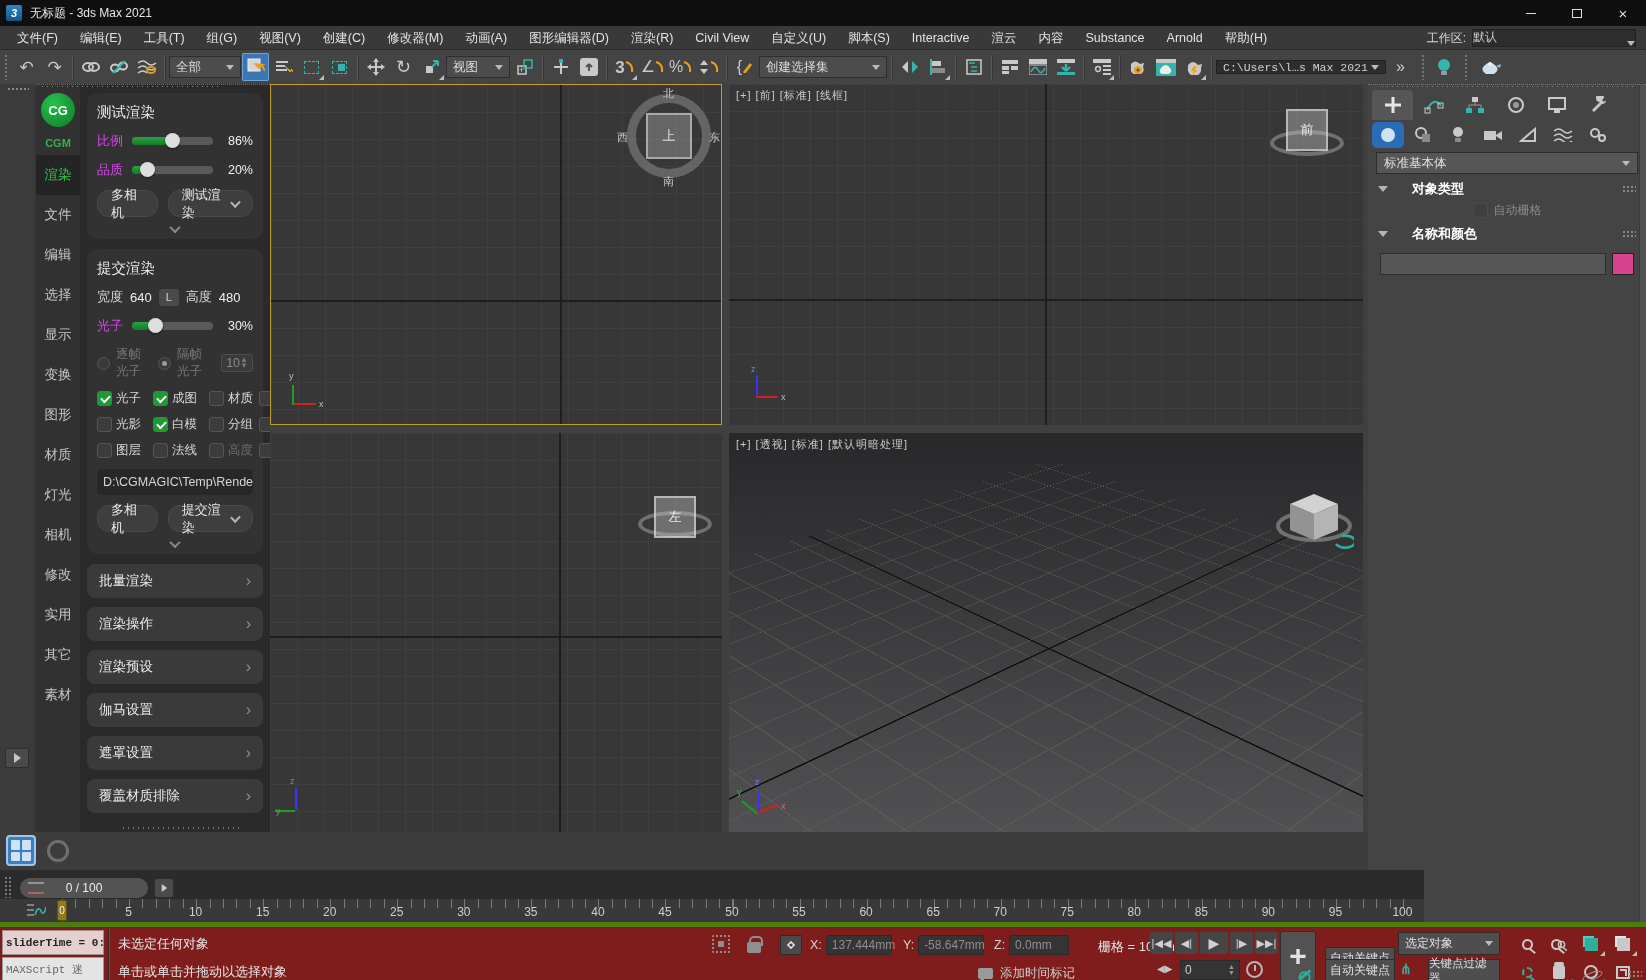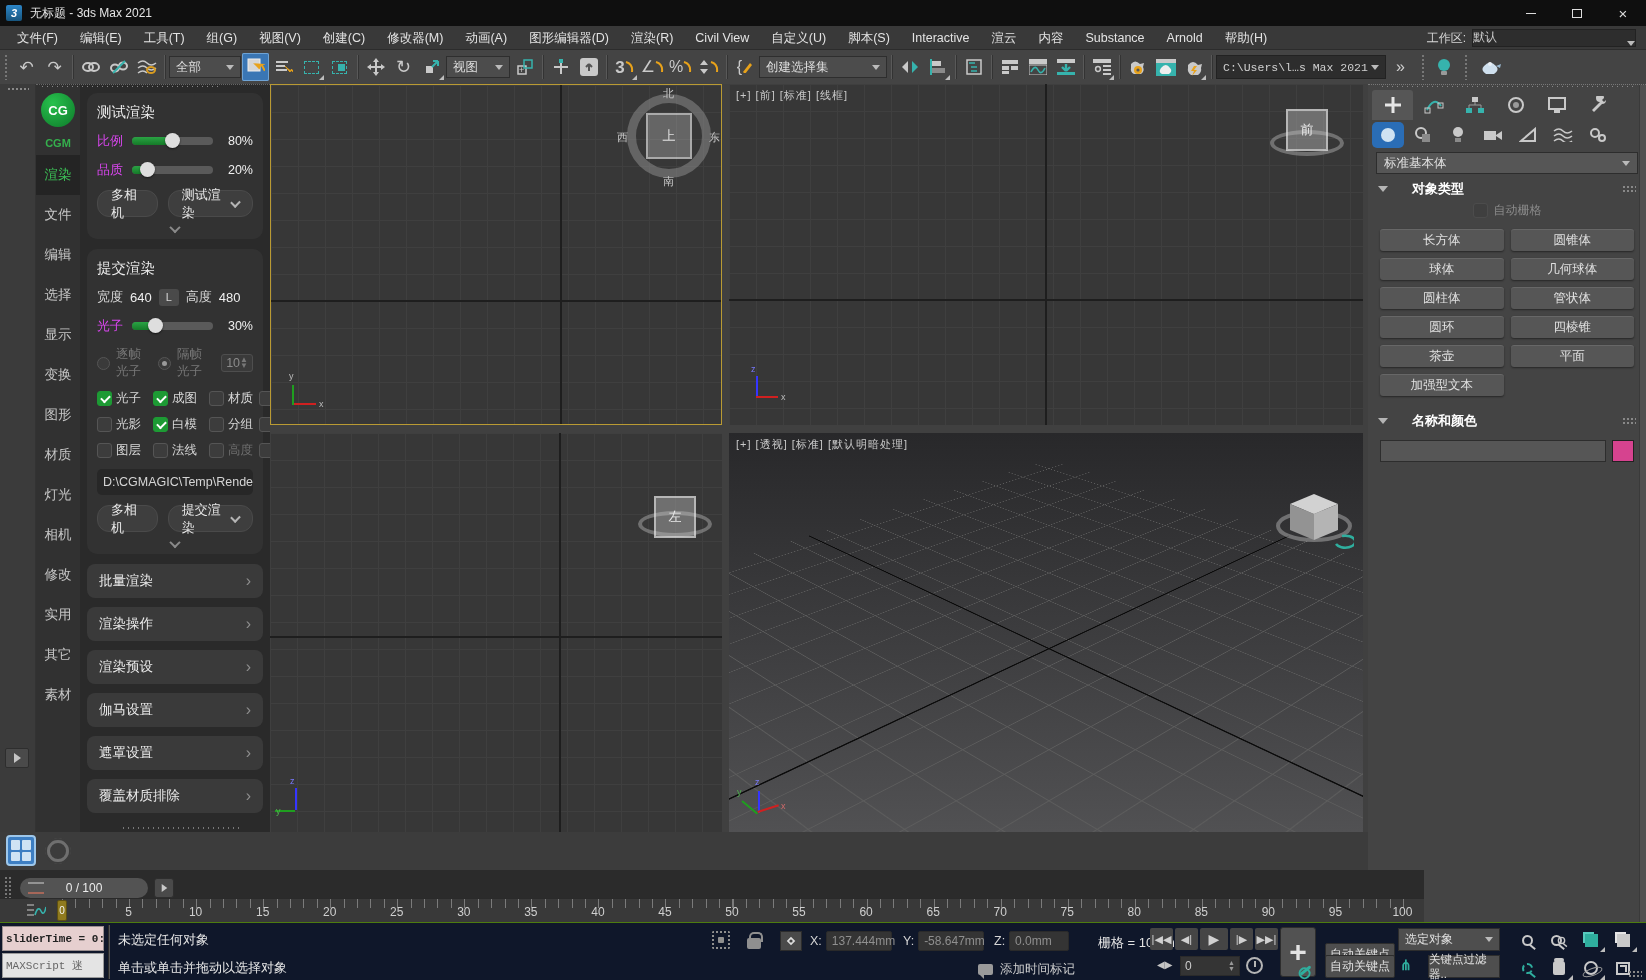--- a/index.html
+++ b/index.html
@@ -25,21 +25,21 @@
   .tsep{width:1px;height:24px;background:#595959;box-shadow:1px 0 0 #333;margin:0 3px}
   .tdrop{height:22px;background:#4c4c4c;border:1px solid #2e2e2e;display:flex;align-items:center;padding:0 6px;gap:8px;color:#ddd;font-size:12.5px;white-space:nowrap}
   .caret{width:0;height:0;border-left:4px solid transparent;border-right:4px solid transparent;border-top:5px solid #bbb;margin-left:auto}
   .grip{width:5px;height:26px;background-image:radial-gradient(#777 1px,transparent 1.2px);background-size:4px 4px;margin-right:3px}
   .dash-sq{width:15px;height:13px;border:1.5px dashed #36b3ad}
   .dash-sq.fill::after{content:"";display:block;width:7px;height:7px;background:#36b3ad;margin:2px 0 0 5px}
   .teal{color:#36b3ad}
   .ticon{font-size:14px;line-height:1}
   .tbtn svg{display:block}
   .flyout::after{content:"";position:absolute;right:1px;bottom:1px;border-left:5px solid transparent;border-bottom:5px solid #bdbdbd}
-  .pathdrop{width:170px;height:24px;background:#2d2d2d;border:1px solid #222;display:flex;align-items:center;padding:0 6px;color:#cfcfcf;font-family:"Liberation Mono",monospace;font-size:11.5px}
+  .pathdrop{width:170px;height:14px;background:#2d2d2d;border:1px solid #222;display:flex;align-items:center;padding:0 6px;color:#cfcfcf;font-family:"Liberation Mono",monospace;font-size:11.5px}
   
   .lstrip{position:absolute;left:0;top:84px;width:36px;height:748px;background:#3b3b3b;border-right:1px solid #333}
   .lstrip .dots{margin:3px auto;width:22px;height:5px;background-image:radial-gradient(#8a8a8a 1px,transparent 1.2px);background-size:4px 4px}
   .expand-btn{position:absolute;left:5px;top:664px;width:24px;height:20px;background:#4a4a4a;border:1px solid #2e2e2e;border-radius:2px;display:flex;align-items:center;justify-content:center}
   .tri-r{width:0;height:0;border-top:5px solid transparent;border-bottom:5px solid transparent;border-left:7px solid #c5c5c5}
   
   .plugin{position:absolute;left:36px;top:84px;width:234px;height:748px;background:#2a2a2a;display:flex;border-top:1px dotted #666}
   .ptabs{width:44px;background:#313131;display:flex;flex-direction:column;align-items:center;padding-top:8px;flex:none}
   .plogo{width:34px;height:34px;border-radius:50%;background:radial-gradient(circle at 35% 30%,#27c14d,#0e7a2a);color:#fff;font-weight:bold;font-size:13px;display:flex;align-items:center;justify-content:center}
   .pbrand{color:#35b04d;font-size:11px;margin:10px 0 6px;font-weight:bold}
@@ -131,21 +131,21 @@
   .ts-pill{margin-left:8px;width:128px;height:20px;background:#535353;border-radius:10px;display:flex;align-items:center;justify-content:center;color:#ececec;position:relative}
   .ts-pill .mk{position:absolute;left:8px;width:16px;height:12px;border-bottom:2px solid #b06a5a;border-top:2px solid #9a9a9a;opacity:.9}
   .ts-next{margin-left:6px;width:20px;height:20px;background:#4a4a4a;border:1px solid #2e2e2e;border-radius:3px;display:flex;align-items:center;justify-content:center;color:#c9c9c9}
   .ruler{position:absolute;left:0;top:898px;width:1424px;height:24px;background:#393939;border-top:1px solid #2a2a2a}
   .ruler .ticks{position:absolute;left:62px;top:0;width:1345px;height:9px;background-image:repeating-linear-gradient(90deg,#7b7b7b 0 1px,transparent 1px 13.41px)}
   .ruler .labels{position:absolute;left:28px;top:6px;width:1410px;display:flex}
   .rlab{width:67.05px;text-align:center;color:#cfcfcf;font-size:12px}
   .cur-frame{position:absolute;left:57px;top:1px;width:10px;height:21px;background:#8f7a1e;border:1px solid #5d4f12;border-radius:2px;color:#f2f2f2;font-size:10px;display:flex;align-items:center;justify-content:center}
   .tb-icon{position:absolute;left:26px;top:3px}
   
-  .status{position:absolute;left:0;top:922px;width:100%;height:58px;background:#0f172a;border-top:1px solid #4d7c0f}
+  .status{position:absolute;left:0;top:922px;width:100%;height:58px;background:#7f1d1d;border-top:5px solid #4d7c0f}
   .lst1{position:absolute;left:2px;top:3px;width:102px;height:25px;background:#e6cfcf;border:1px solid #9a8f8f;color:#222;font-family:"Liberation Mono",monospace;font-size:11px;font-weight:bold;display:flex;align-items:center;padding:0 3px;white-space:nowrap;overflow:hidden}
   .lst2{position:absolute;left:2px;top:30px;width:102px;height:25px;background:#e4e4e4;border:1px solid #9a9a9a;color:#666;font-family:"Liberation Mono",monospace;font-size:11px;display:flex;align-items:center;padding:0 3px;white-space:nowrap;overflow:hidden}
   .stx1{position:absolute;left:118px;top:8px;color:#e6e6e6;font-size:13px}
   .stx2{position:absolute;left:118px;top:36px;color:#e6e6e6;font-size:13px}
   .iso{position:absolute;left:712px;top:8px;width:18px;height:18px;border:2px dotted #8f8f8f;border-radius:2px}
   .iso::after{content:"";position:absolute;left:4px;top:4px;width:6px;height:6px;background:#8f8f8f;border-radius:1px}
   .lock{position:absolute;left:747px;top:9px;width:14px;height:11px;background:#8f8f8f;border-radius:2px;margin-top:6px}
   .lock::before{content:"";position:absolute;left:2px;top:-6px;width:10px;height:8px;border:2px solid #8f8f8f;border-bottom:none;border-radius:5px 5px 0 0}
   .absico{position:absolute;left:780px;top:8px;width:22px;height:20px;background:#4a4a4a;border:1px solid #2c2c2c;display:flex;align-items:center;justify-content:center;color:#ddd;font-size:11px}
   .coord{position:absolute;top:8px;display:flex;align-items:center;gap:4px;color:#d5d5d5;font-size:12.5px}
@@ -493,21 +493,21 @@
   <div class="pbody">
 
     <div class="card">
       <div class="card-title">测试渲染</div>
       <div class="srow">
         <span class="slabel">比例</span>
         <div class="slider">
             <div class="sfill" style="width: 50%;"></div>
             <div class="sknob" style="left: 50%;"></div>
           </div>
-        <span class="sval">80%</span>
+        <span class="sval">86%</span>
       </div>
       <div class="srow">
         <span class="slabel">品质</span>
         <div class="slider">
             <div class="sfill" style="width: 20%;"></div>
             <div class="sknob" style="left: 20%;"></div>
           </div>
         <span class="sval">20%</span>
       </div>
       <div class="btnrow">
@@ -792,33 +792,20 @@
   </div>
   <div class="cp-rollhead">
     <span class="tri-d"></span>
     <span>对象类型</span>
     <span class="rgrip"></span>
   </div>
   <div class="autogrid">
     <span class="chk" style="opacity:.5"></span>
     <span>自动栅格</span>
   </div>
-  <div class="cp-btns">
-      <span class="cp-btn">长方体</span>
-      <span class="cp-btn">圆锥体</span>
-      <span class="cp-btn">球体</span>
-      <span class="cp-btn">几何球体</span>
-      <span class="cp-btn">圆柱体</span>
-      <span class="cp-btn">管状体</span>
-      <span class="cp-btn">圆环</span>
-      <span class="cp-btn">四棱锥</span>
-      <span class="cp-btn">茶壶</span>
-      <span class="cp-btn">平面</span>
-      <span class="cp-btn">加强型文本</span>
-    </div>
   <div class="cp-rollhead">
     <span class="tri-d"></span>
     <span>名称和颜色</span>
     <span class="rgrip"></span>
   </div>
   <div class="nc-row">
     <div class="nc-input"></div>
     <div class="nc-swatch" style="background:#d6438f"></div>
   </div>
   <div class="cp-scroll"></div>

